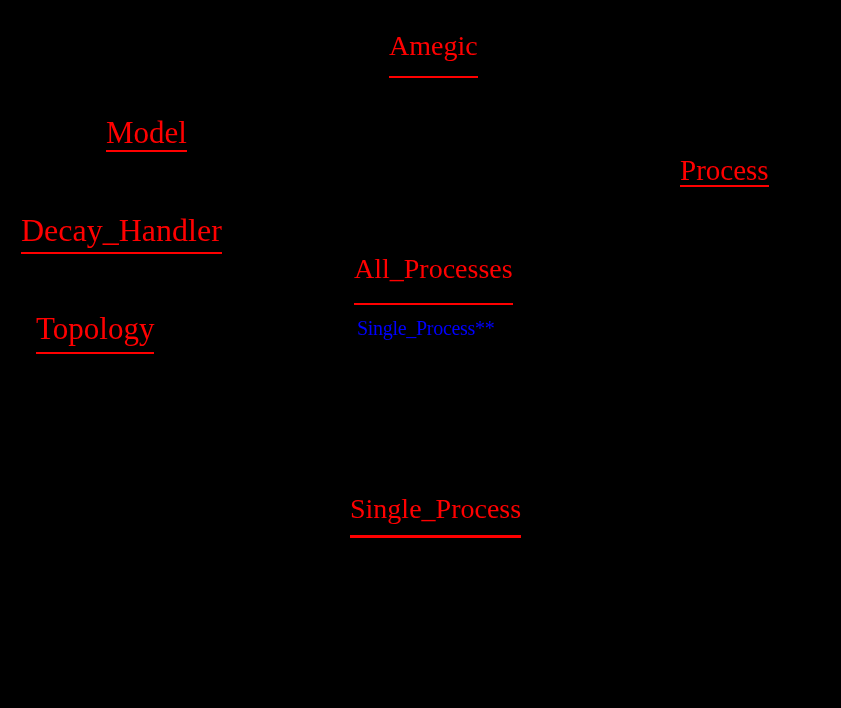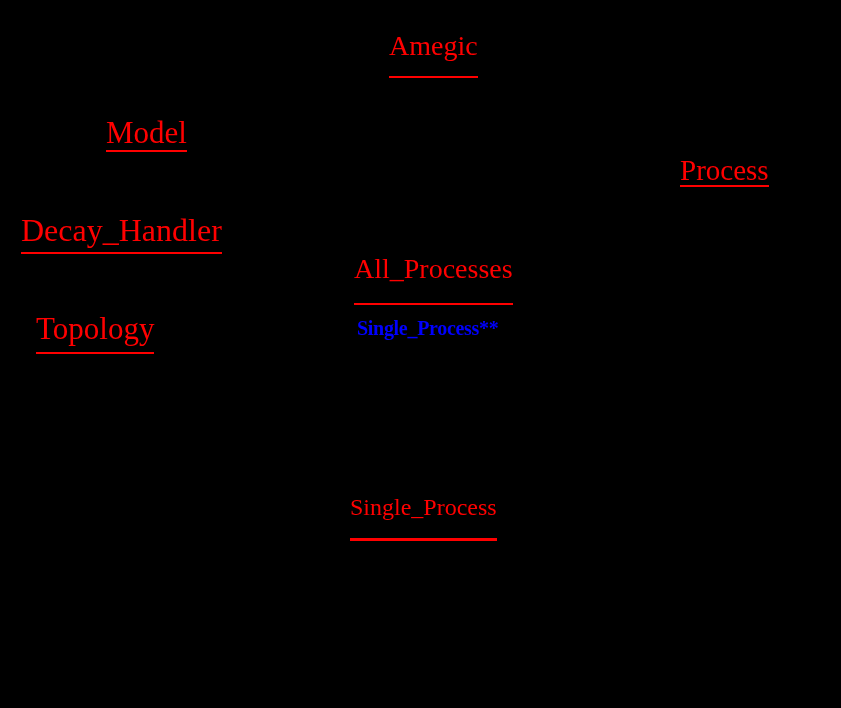--- a/index.html
+++ b/index.html
@@ -24,30 +24,30 @@
     text-decoration: none;
     border-bottom: 2px solid currentColor;
     cursor: pointer;
   }
   .edge-label {
     position: absolute;
     display: inline-block;
     line-height: 1;
     white-space: nowrap;
     color: var(--edge-label-color, #0000ff);
-    font-weight: bold;
+    font-weight: normal;
   }
   
   .node-amegic          { left: 389px; top: 32px;  font-size: 28px; padding-bottom: 16px; }
   .node-model           { left: 66px;  top: 117px; font-size: 31px; padding-bottom: 2px; margin-left: 40px; }
   .node-process         { left: 680px; top: 156px; font-size: 29px; }
   .node-decay-handler   { left: 21px;  top: 214px; font-size: 32px; padding-bottom: 6px; }
   .node-all-processes   { left: 354px; top: 255px; font-size: 28px; padding-bottom: 20px; }
   .node-topology        { left: 36px;  top: 313px; font-size: 31px; padding-bottom: 8px; text-align: right; }
-  .node-single-process  { left: 350px; top: 495px; font-size: 24px; padding-bottom: 19px; border-bottom-width: 3px; }
+  .node-single-process  { left: 350px; top: 495px; font-size: 28px; padding-bottom: 12px; border-bottom-width: 3px; }
   .edge-label-single-process-ptr { left: 357px; top: 318px; font-size: 20px; letter-spacing: -0.3px; }
 </style>
 </head>
 <body>
 
 <div class="canvas">
 
   <a class="node node-amegic">Amegic</a>
 
   <a class="node node-model">Model</a>

